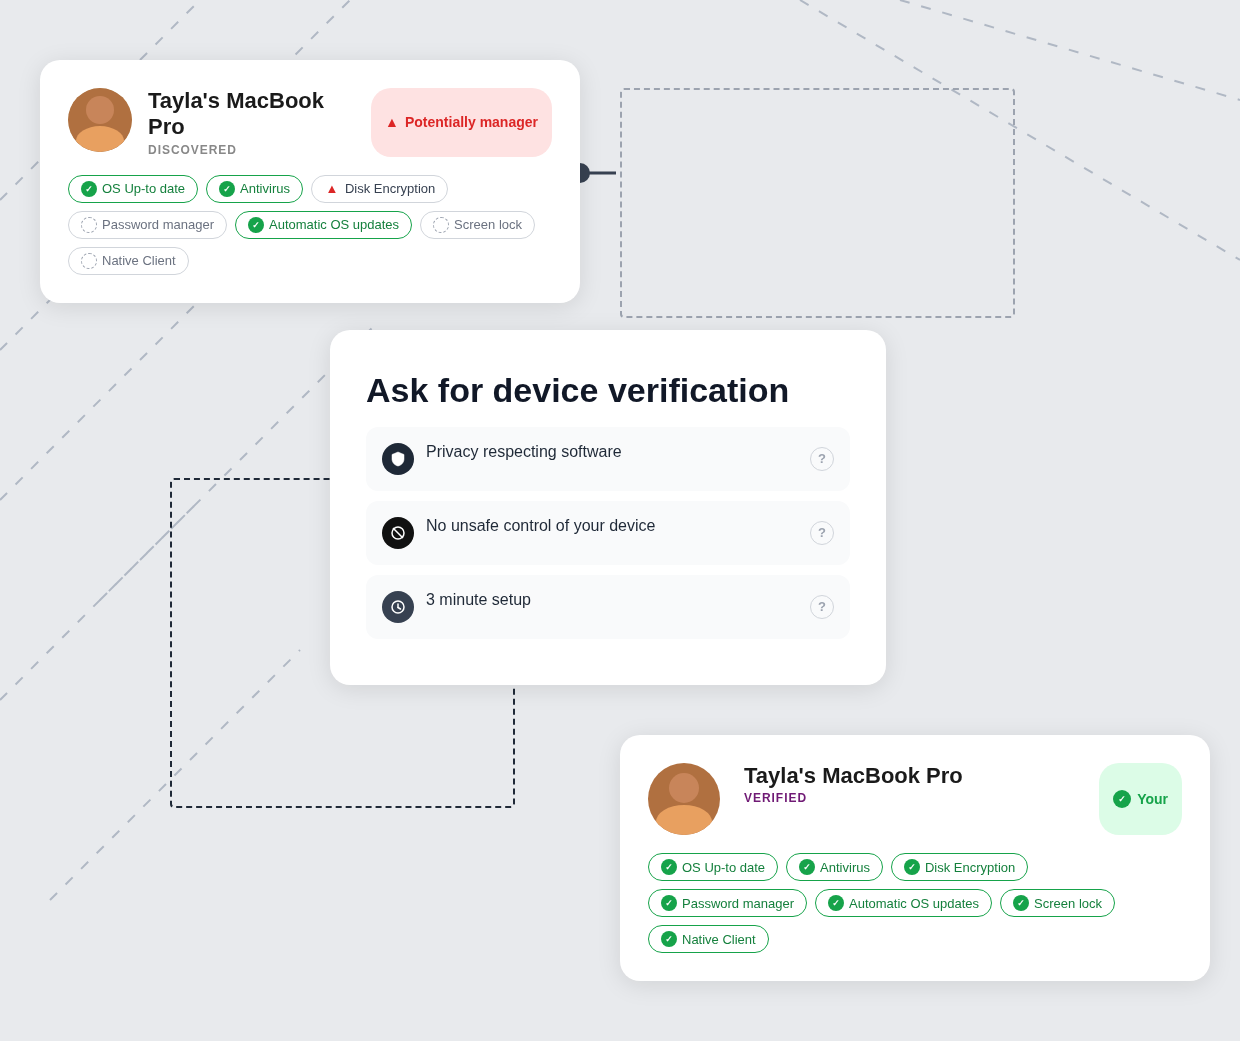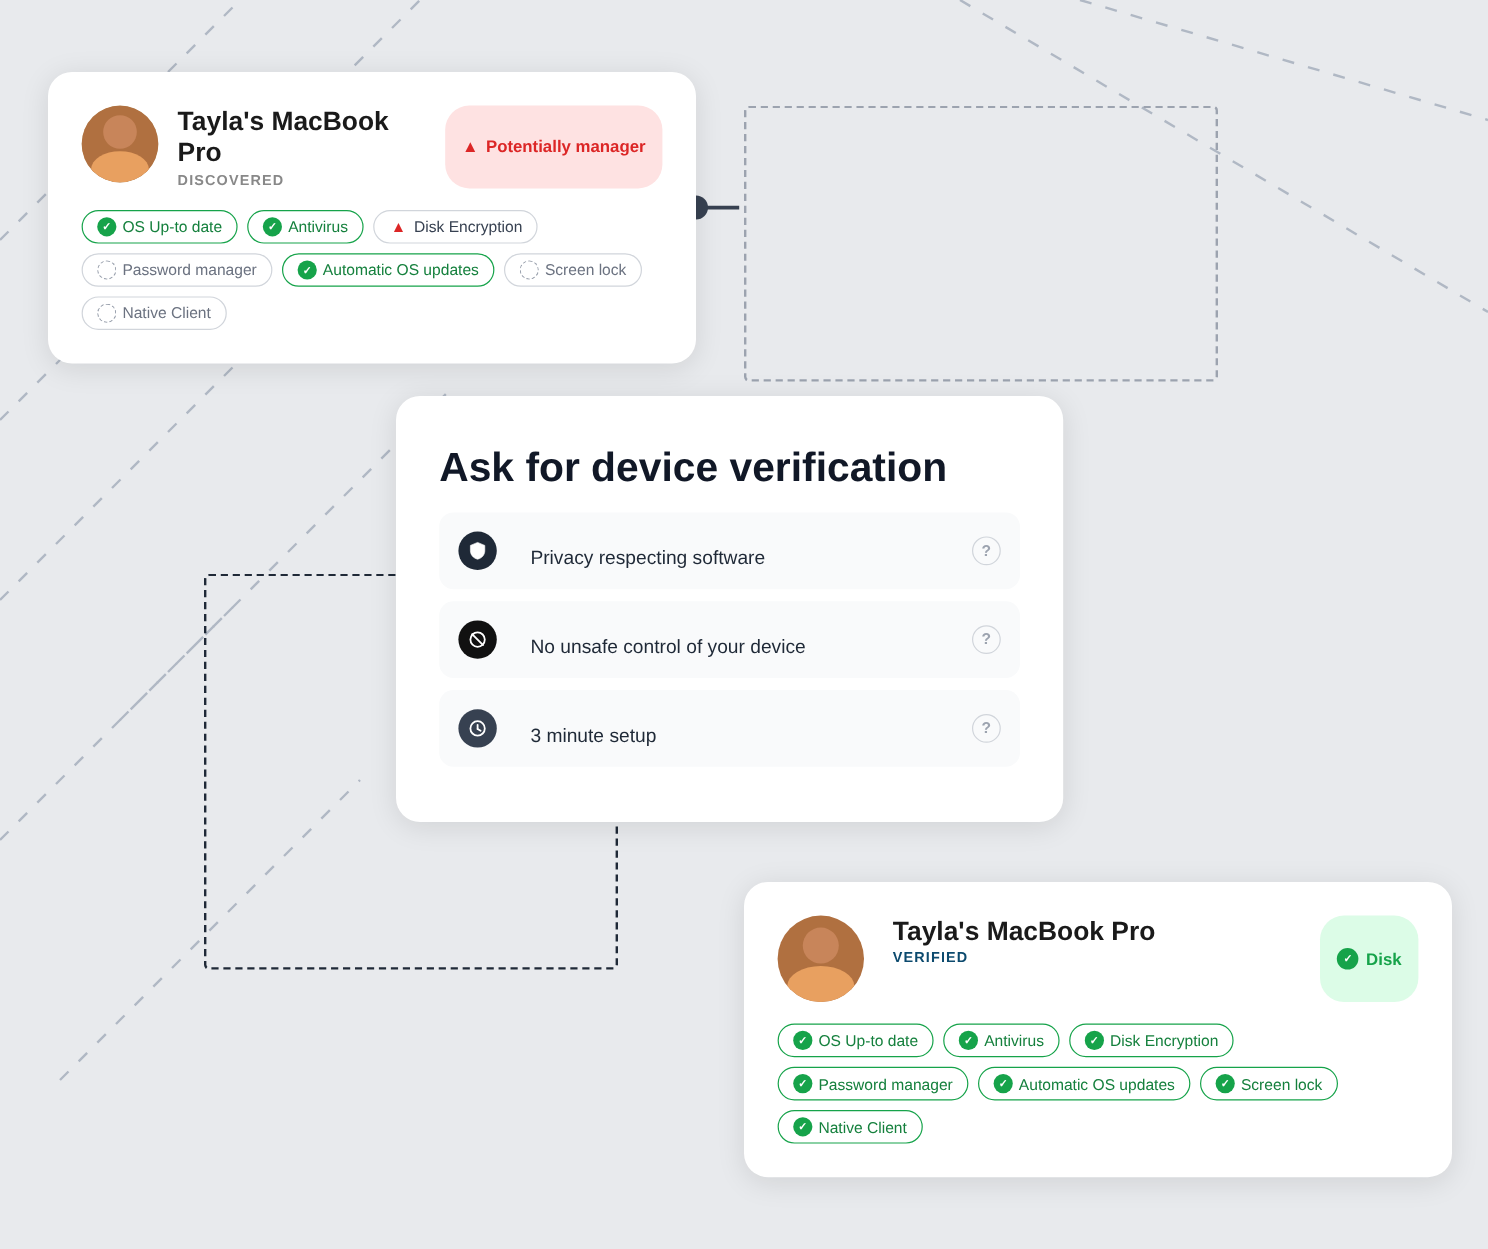--- a/index.html
+++ b/index.html
@@ -216,22 +216,22 @@
       border-radius: 12px;
       padding: 16px 16px;
       display: flex;
       align-items: center;
       justify-content: space-between;
       margin-bottom: 10px;
     }
 
     .feature-left {
       display: flex;
-      align-items: flex-end;
-      gap: 28px;
+      align-items: flex-start;
+      gap: 12px;
     }
 
     .feature-icon {
       width: 32px;
       height: 32px;
       background: #1f2937;
       border-radius: 50%;
       display: flex;
       align-items: center;
       justify-content: center;
@@ -306,21 +306,21 @@
       border-radius: 50% 50% 0 0;
       position: absolute;
       bottom: -4px;
       left: 50%;
       transform: translateX(-50%);
     }
 
     .device-status-verified {
       font-size: 12px;
       font-weight: 700;
-      color: #0c4a6e;
+      color: #701a75;
       letter-spacing: 0.08em;
       margin-top: 2px;
     }
   </style>
 </head>
 <body>
 
 <svg class="lines-svg" viewBox="0 0 1240 1041" xmlns="http://www.w3.org/2000/svg">
 
   <line x1="0" y1="200" x2="200" y2="0" stroke="#b0b8c4" stroke-width="2" stroke-dasharray="10,12"></line>
@@ -461,21 +461,21 @@
 
 <div class="card card-safe">
   <div class="card-header">
     <div class="avatar avatar-lg"></div>
     <div class="card-title-area" style="margin-left: 8px;">
       <div class="device-name">Tayla's MacBook Pro</div>
       <div class="device-status-verified">VERIFIED</div>
     </div>
     <div class="badge-safe">
       <span class="check-circle-green" style="background:#16a34a; width:18px; height:18px;">✓</span>
-      <span>Disk</span>
+      <span>Your</span>
     </div>
   </div>
   <div class="tags-area">
     <div class="tag green">
       <span class="check-circle-green">✓</span>
       <span>OS Up-to date</span>
     </div>
     <div class="tag green">
       <span class="check-circle-green">✓</span>
       <span>Antivirus</span>

